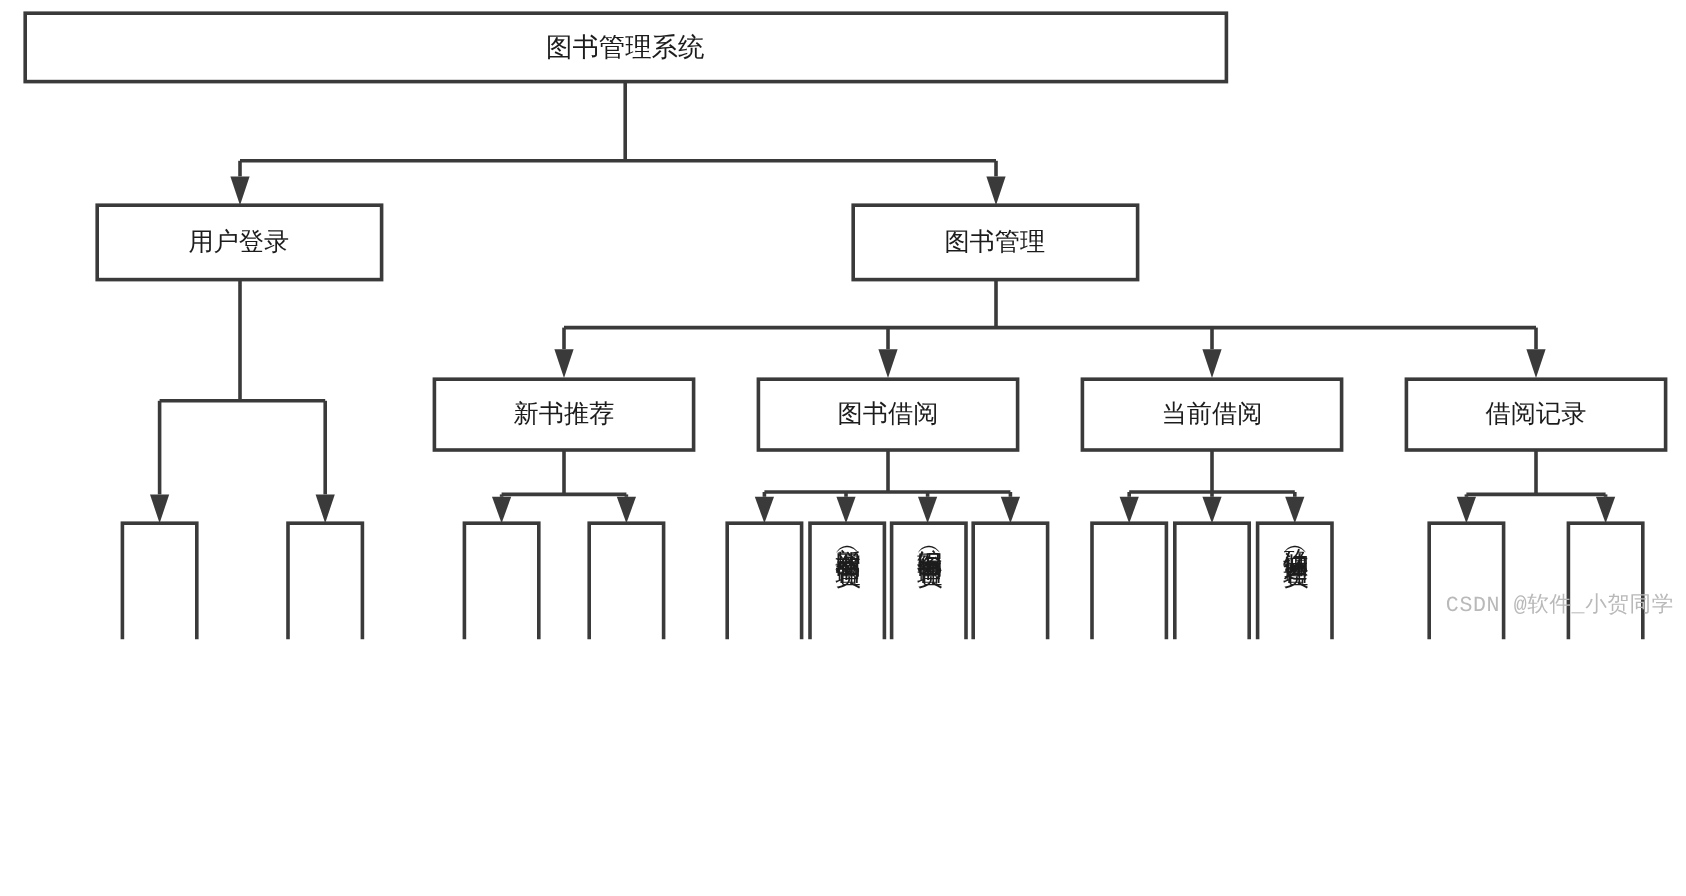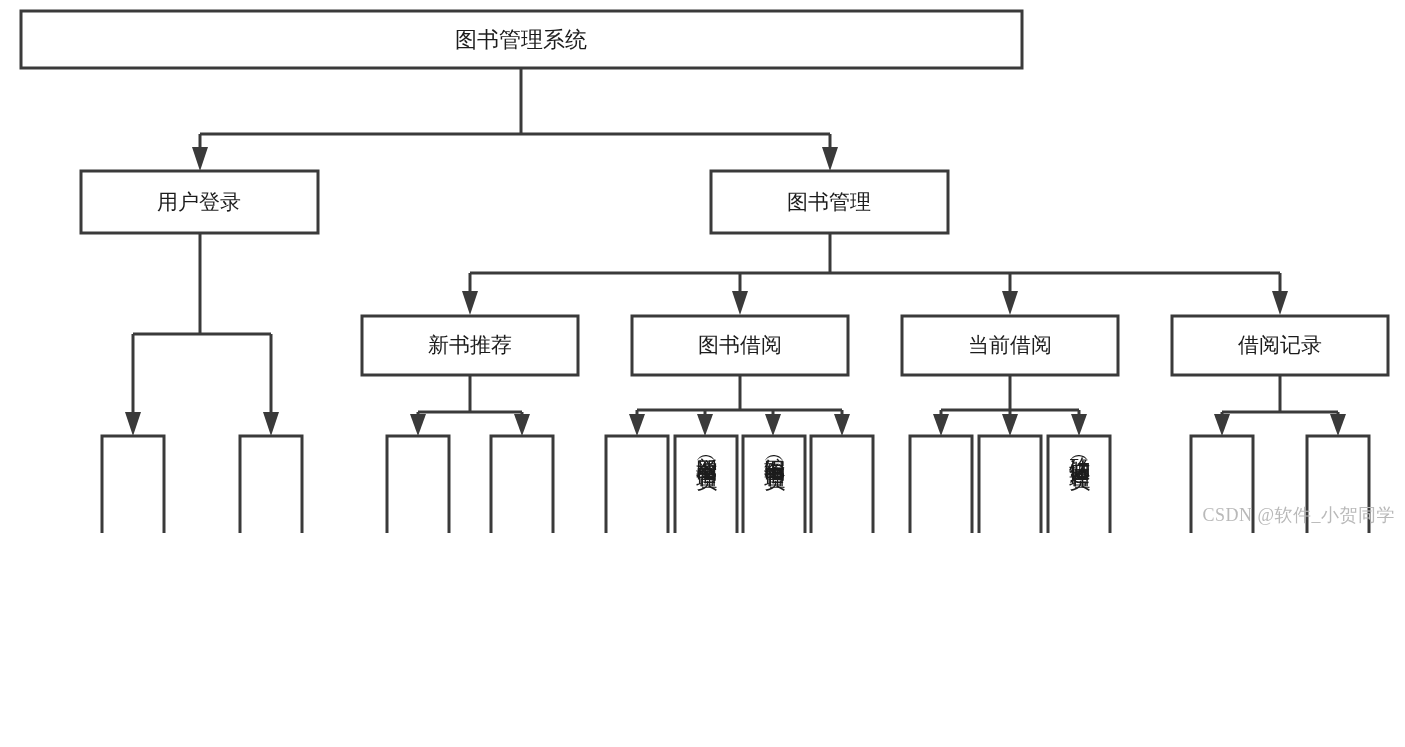--- a/index.html
+++ b/index.html
@@ -69,22 +69,22 @@
     font-family: "DejaVu Sans", "Liberation Sans", sans-serif;
     font-size: 21px;
     line-height: 1.22;
     letter-spacing: 2px;
     color: #1c1c1c;
     white-space: nowrap;
   }
   .watermark {
     position: absolute;
     right: 10px;
-    bottom: 6px;
-    font-family: Liberation Serif, serif;
+    bottom: 18px;
+    font-family: Liberation Mono, monospace;
     font-size: 18px;
     color: #b9b9b9;
     letter-spacing: 0.5px;
     white-space: nowrap;
   }
 </style>
 </head>
 <body>
 
 <div id="diagram-root">

